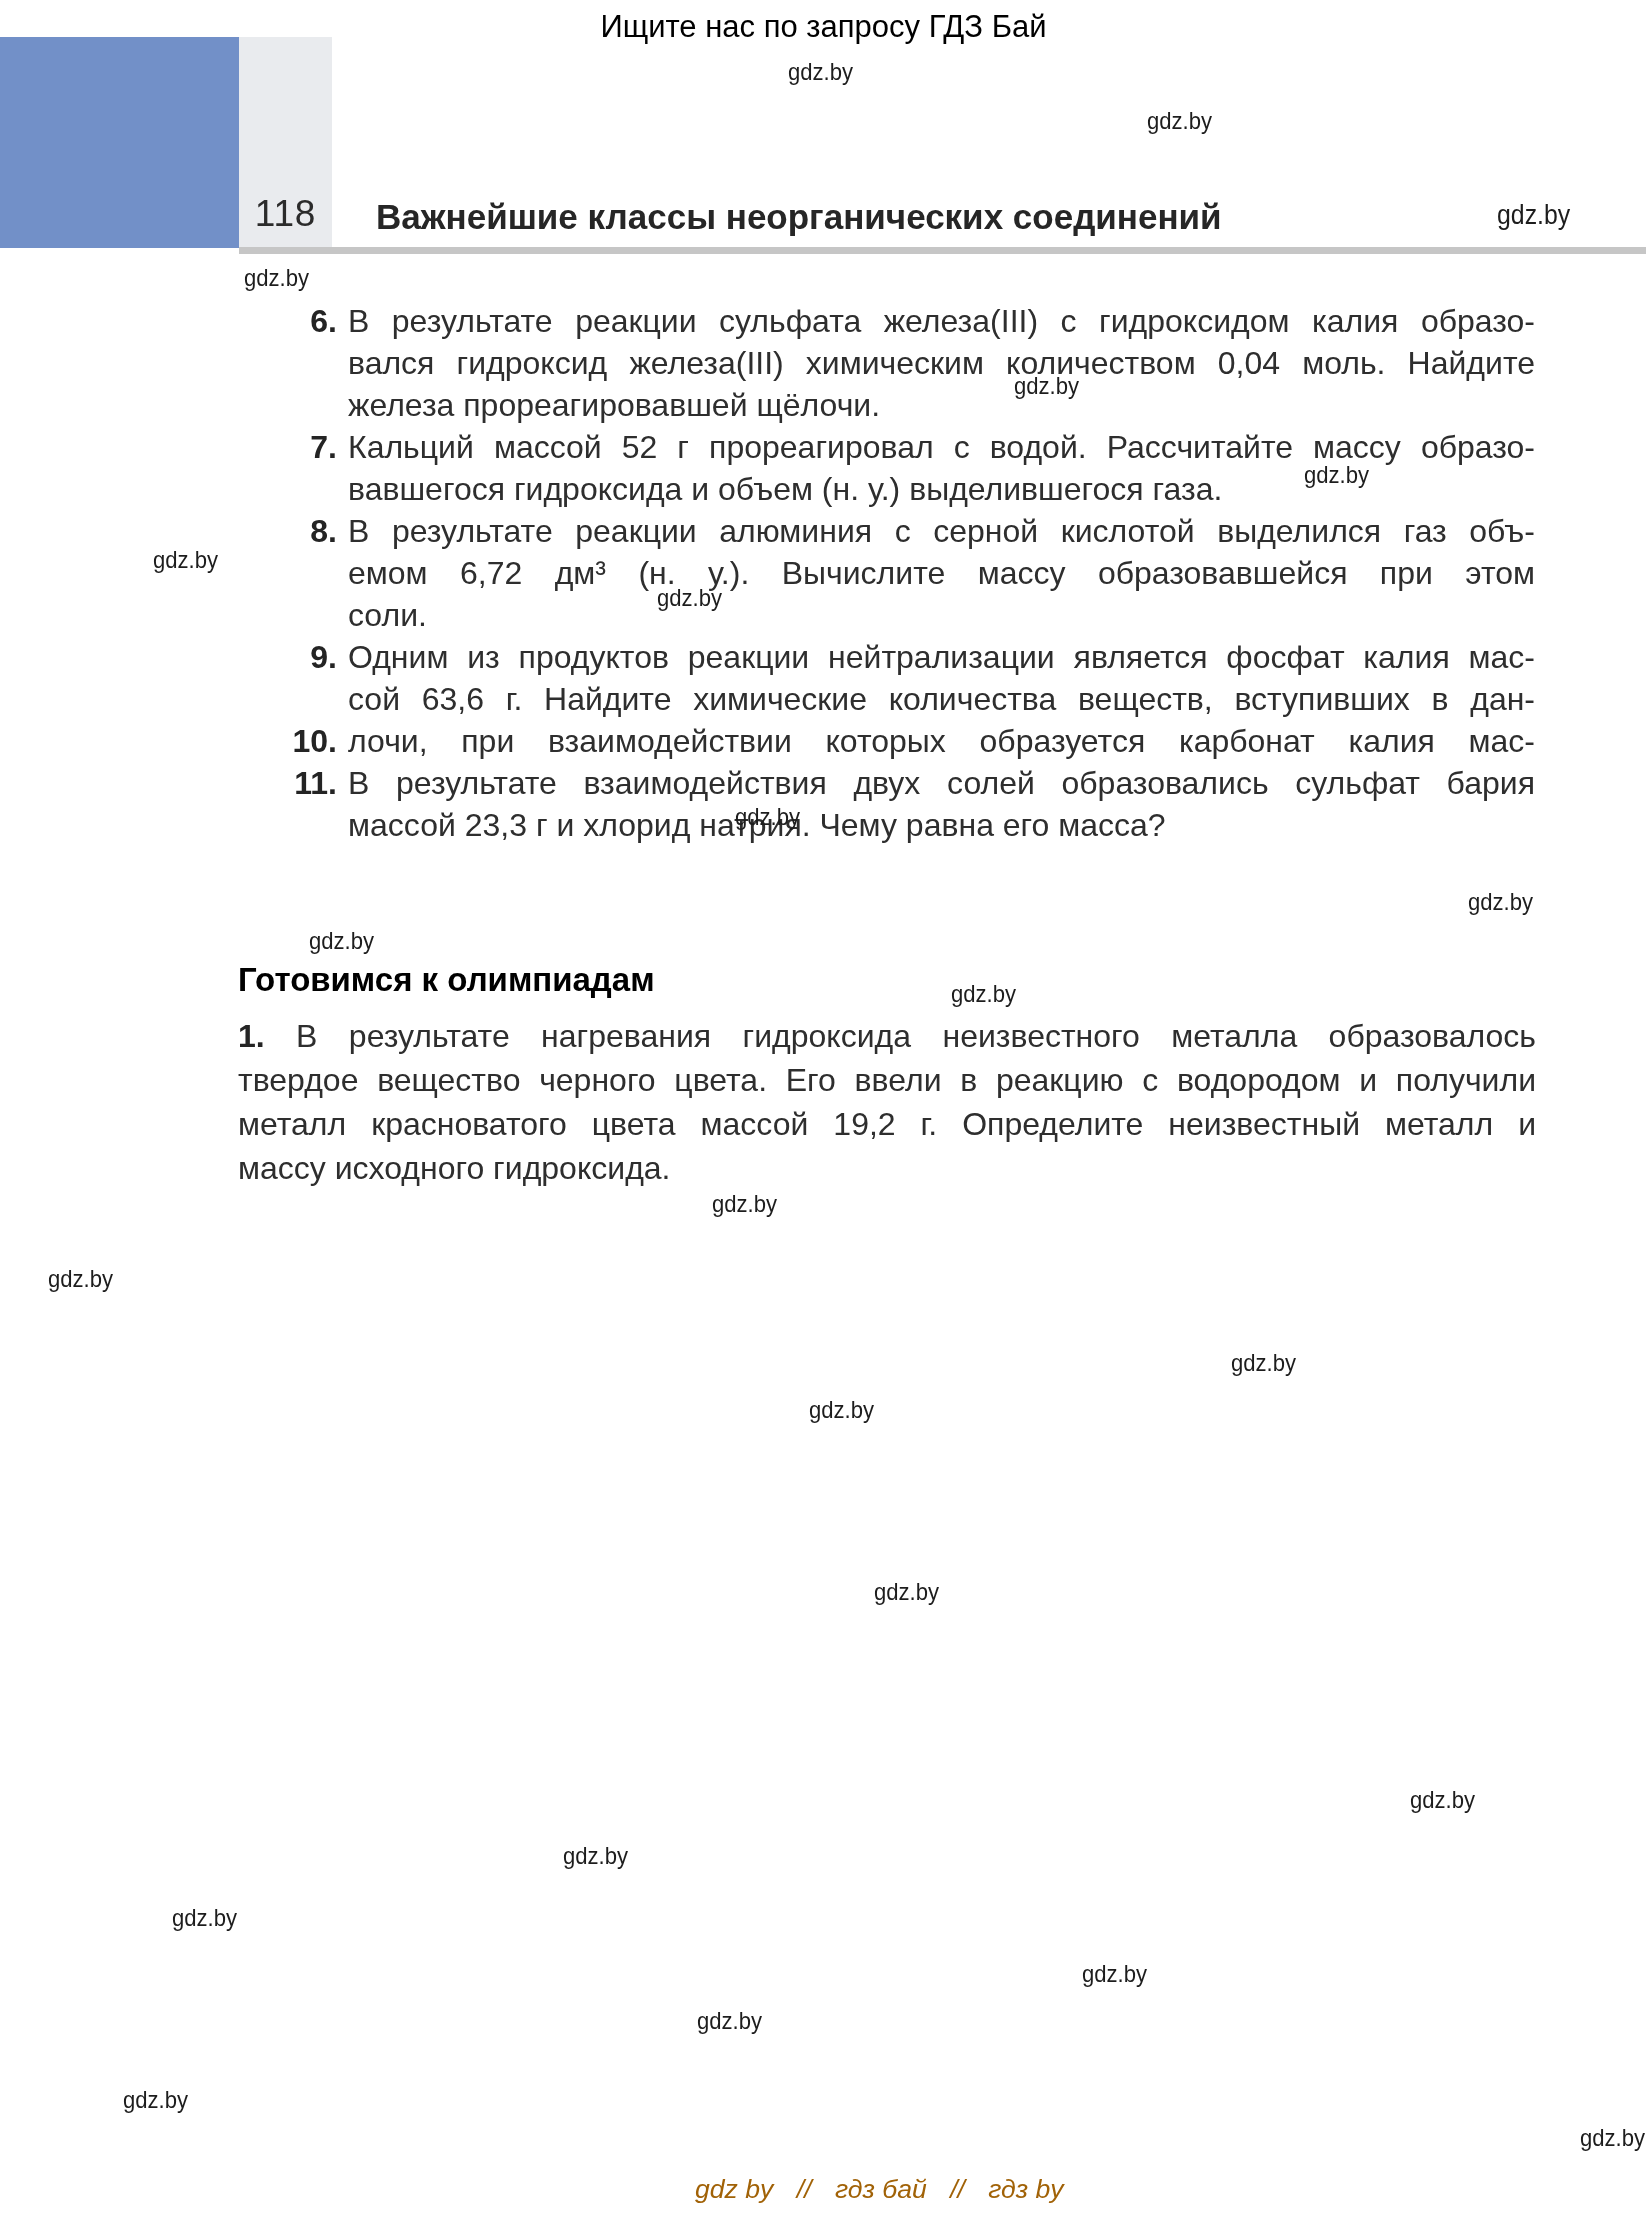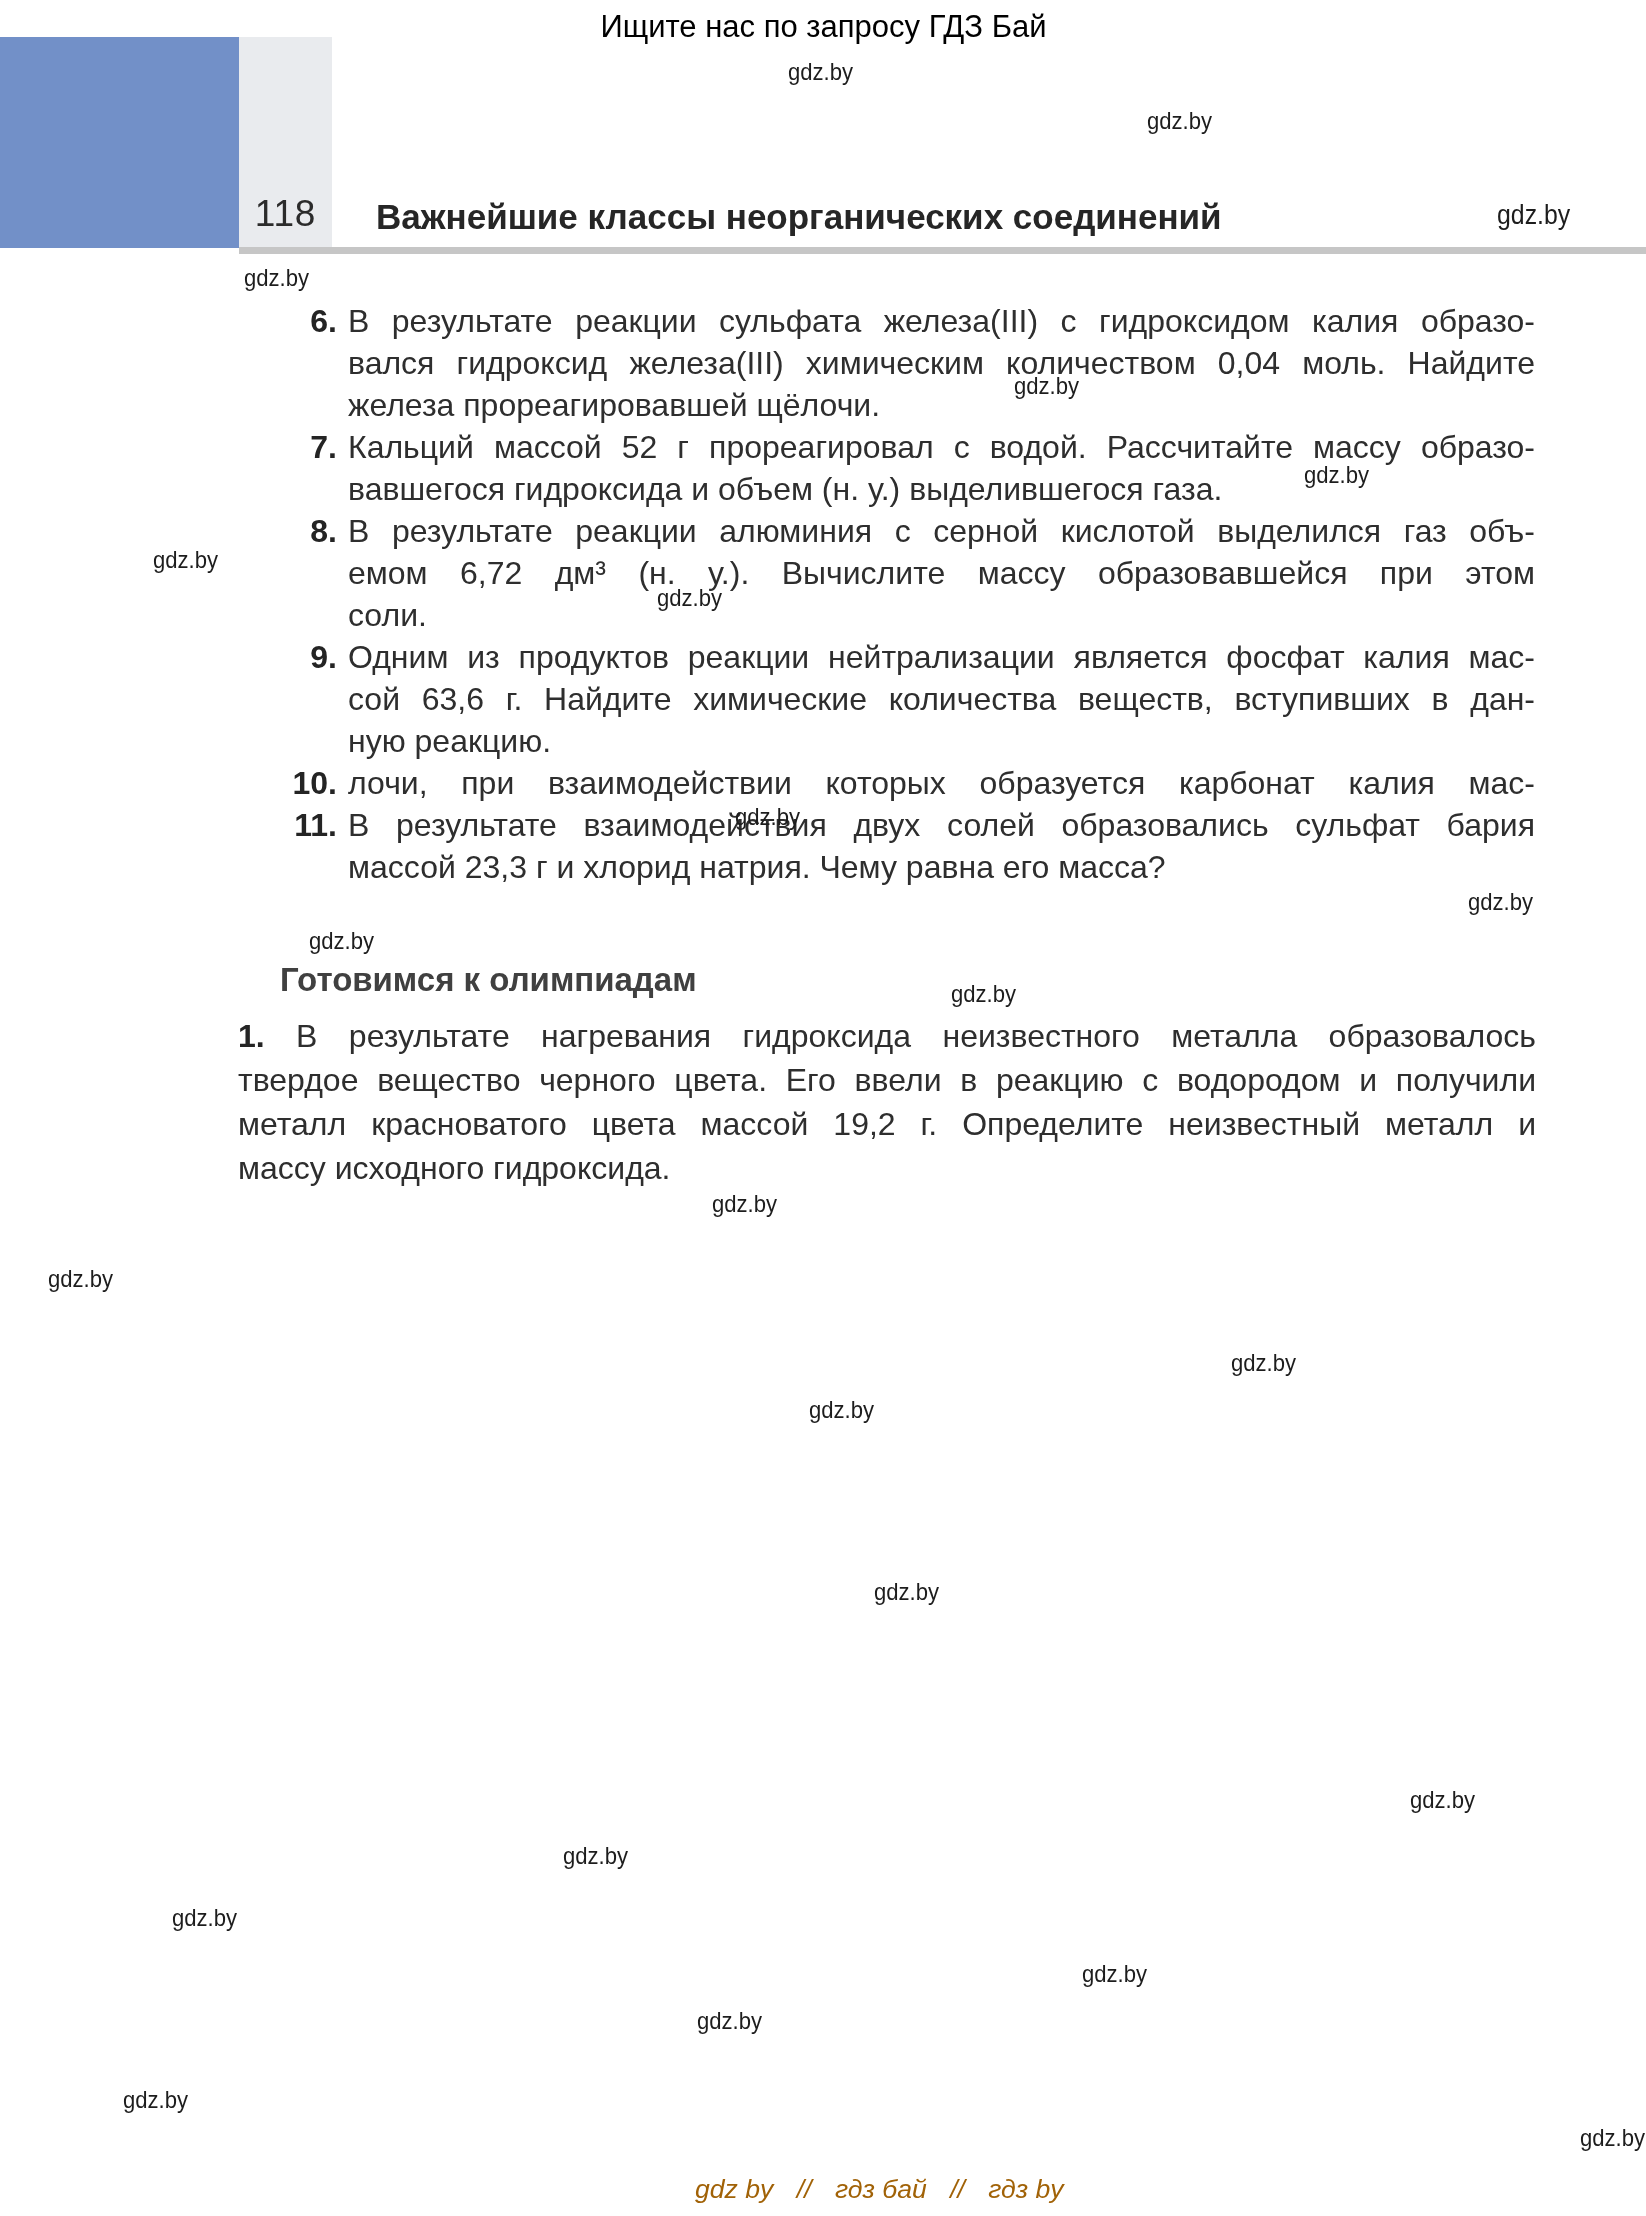--- a/index.html
+++ b/index.html
@@ -17,21 +17,21 @@
   .chapter-title{position:absolute;left:376px;top:197px;font-size:35px;font-weight:bold;color:#262626;white-space:nowrap;}
   .rule{position:absolute;left:239px;top:247px;width:1408px;height:7.3px;background:#c6c6c6;}
   
   .problem-list{position:absolute;left:348px;top:300px;width:1187px;}
   .p-item{position:relative;}
   .p-num{position:absolute;left:-63px;top:0;width:52px;text-align:right;
          font-size:32px;font-weight:bold;line-height:42px;color:#242424;}
   .line{font-size:32px;line-height:42px;height:42px;color:#2e2e2e;white-space:nowrap;}
   .j{white-space:normal;text-align:justify;text-align-last:justify;overflow:hidden;}
   
-  .oly-heading{position:absolute;left:238px;top:961px;font-size:33px;font-weight:bold;color:#404040;white-space:nowrap;margin-left:42px;}
+  .oly-heading{position:absolute;left:238px;top:961px;font-size:33px;font-weight:bold;color:#000000;white-space:nowrap;}
   .oly-block{position:absolute;left:238px;top:1014px;width:1298px;}
   .oly-block .line{line-height:44px;height:44px;}
   .onum{font-weight:bold;color:#242424;}
   
   .wm{position:absolute;font-size:24px;color:#1d1d1d;white-space:nowrap;transform:scaleX(.92);transform-origin:left;}
   .wm-lg{font-size:27px;}
   
   .footer{position:absolute;left:687px;top:2174px;font-size:26.6px;color:#a16207;white-space:nowrap;font-style:italic;}
   .footer span{margin:0 8px;}
   .flink{cursor:pointer;}
@@ -69,21 +69,20 @@
       <span class="p-num">8.</span>
       <div class="line j">В результате реакции алюминия с серной кислотой выделился газ объ-</div>
       <div class="line j">емом 6,72 дм³ (н. у.). Вычислите массу образовавшейся при этом</div>
       <div class="line">соли.</div>
     </div>
 
     <div class="p-item">
       <span class="p-num">9.</span>
       <div class="line j">Одним из продуктов реакции нейтрализации является фосфат калия мас-</div>
       <div class="line j">сой 63,6 г. Найдите химические количества веществ, вступивших в дан-</div>
-      <div class="line">ную реакцию.</div>
     </div>
 
     <div class="p-item">
       <span class="p-num">10.</span>
       <div class="line j">лочи, при взаимодействии которых образуется карбонат калия мас-</div>
     </div>
 
     <div class="p-item">
       <span class="p-num">11.</span>
       <div class="line j">В результате взаимодействия двух солей образовались сульфат бария</div>

